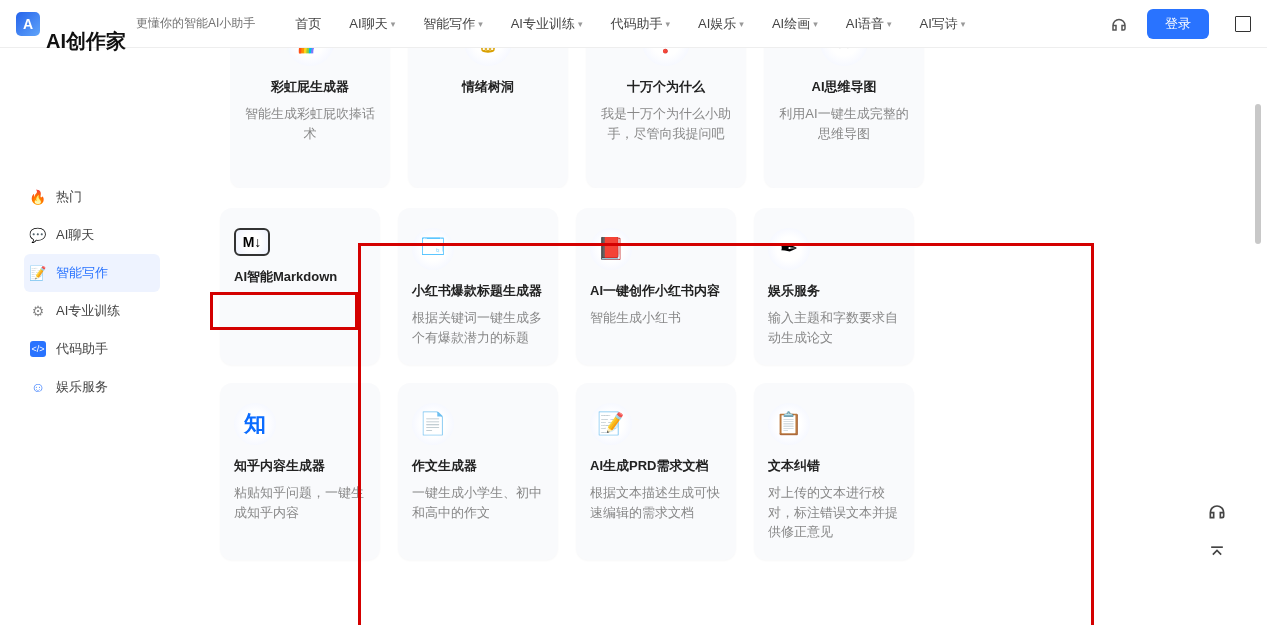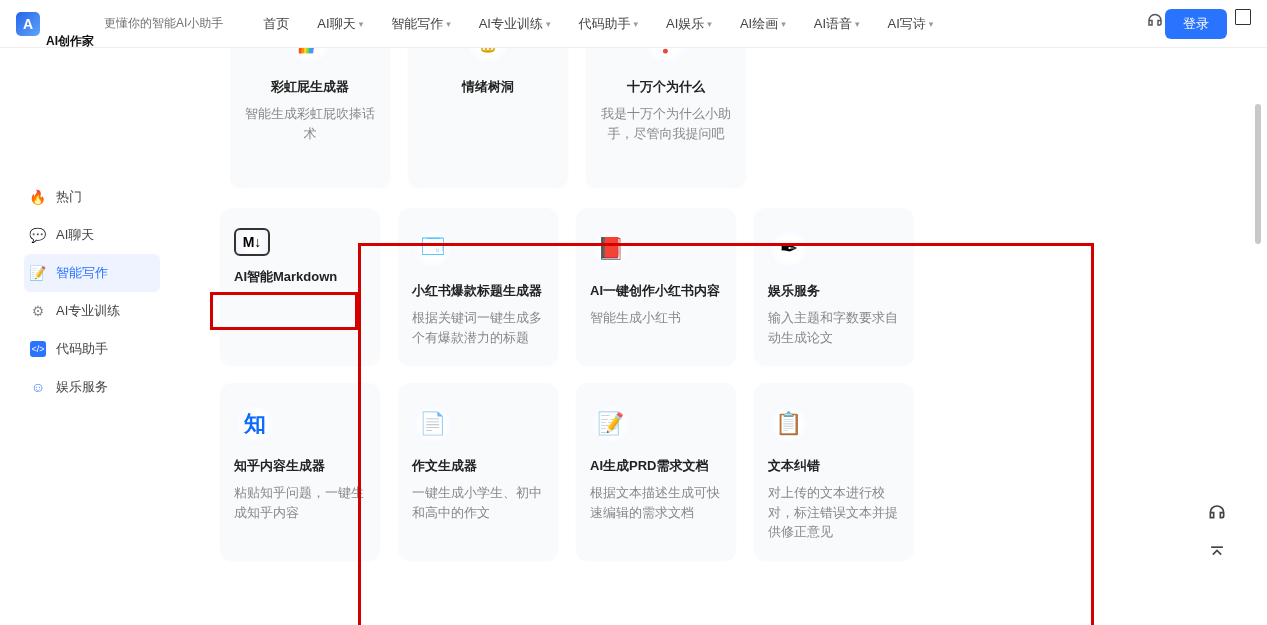--- a/index.html
+++ b/index.html
@@ -2,26 +2,26 @@
 <html><head>
 <meta charset="utf-8">
 <style>
 * { margin: 0; padding: 0; box-sizing: border-box; }
 body { font-family: -apple-system, "PingFang SC", "Microsoft YaHei", sans-serif; background: #fff; width: 1267px; height: 625px; overflow: hidden; position: relative; }
 
 
 .header { height: 48px; display: flex; align-items: center; padding: 0 16px; border-bottom: 1px solid #eee; background: #fff; }
 .logo-wrap { display: flex; align-items: center; gap: 6px; }
 .logo-icon { width: 24px; height: 24px; background: linear-gradient(135deg,#2563eb,#60a5fa); border-radius: 5px; display: flex; align-items: center; justify-content: center; color: #fff; font-size: 14px; font-weight: bold; }
-.logo-text { font-size: 12px; font-weight: 700; color: #111; margin-top: 36px; }
+.logo-text { font-size: 20px; font-weight: 700; color: #111; margin-top: 36px; }
 .tagline { font-size: 12px; color: #737373; margin-left: 10px; }
 .nav { display: flex; align-items: flex-end; gap: 28px; margin-left: 40px; flex: 1; }
 .nav-item { font-size: 13px; color: #444; cursor: pointer; display: flex; align-items: center; gap: 3px; }
 .chev { font-size: 9px; color: #999; }
-.header-right { display: flex; }
+.header-right { display: flex; align-items: center; gap: 18px; }
 .hs-icon { width: 20px; height: 20px; display: flex; align-items: center; justify-content: center; cursor: pointer; color: #555; }
 .login-btn { background: #2973ff; color: #fff; border: none; border-radius: 6px; padding: 6px 18px; font-size: 13px; cursor: pointer; }
 .max-icon { width: 16px; height: 16px; border: 1.5px solid #333; border-radius: 1px; margin-left: 8px; cursor: pointer; }
 
 
 .main { display: flex; height: calc(100% - 48px); position: relative; }
 .sidebar { width: 160px; padding: 130px 0 0 24px; }
 .side-item { display: flex; align-items: center; gap: 10px; height: 38px; font-size: 13px; color: #444; cursor: pointer; padding-left: 6px; border-radius: 6px; }
 .side-item.active { background: #eef3ff; color: #2973ff; }
 .side-ico { width: 16px; height: 16px; display: flex; align-items: center; justify-content: center; font-size: 14px; }
@@ -149,20 +149,25 @@
       </div>
       <div class="card top">
         <div class="card-icon big" style="color:#d9a000">🗑</div>
         <div class="card-title">情绪树洞</div>
       </div>
       <div class="card top">
         <div class="card-icon big" style="color:#2cb6ff">❓</div>
         <div class="card-title">十万个为什么</div>
         <div class="card-desc">我是十万个为什么小助手，尽管向我提问吧</div>
       </div>
+      <div class="card top">
+        <div class="card-icon big">✖</div>
+        <div class="card-title">AI思维导图</div>
+        <div class="card-desc">利用AI一键生成完整的思维导图</div>
+      </div>
     </div>
 
     <div class="row">
       <div class="card">
         <div class="card-icon" style="font-weight:700;font-size:14px;border:2px solid #333;border-radius:6px;width:36px;height:28px">M↓</div>
         <div class="card-title">AI智能Markdown</div>
       </div>
       <div class="card">
         <div class="card-icon" style="color:#2cb6ff">🗔</div>
         <div class="card-title">小红书爆款标题生成器</div>

